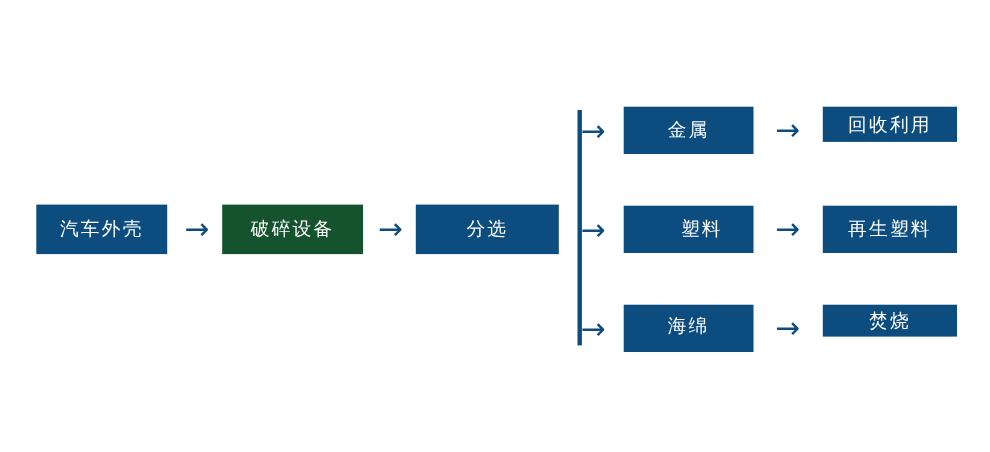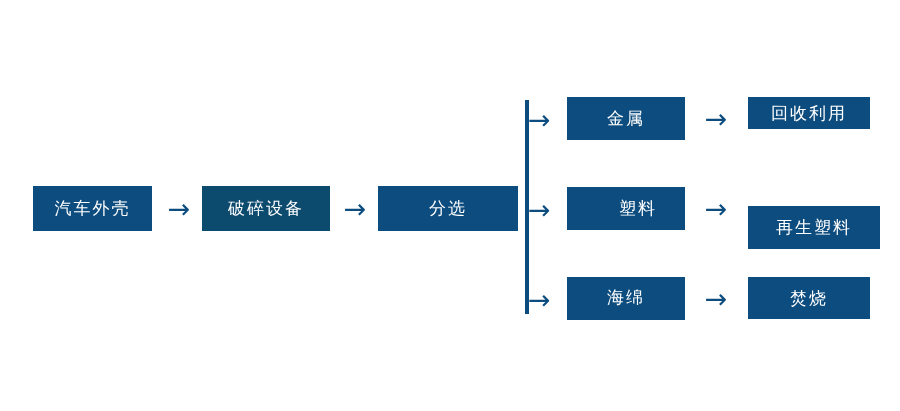--- a/index.html
+++ b/index.html
@@ -25,21 +25,21 @@
     color: #ffffff;
     font-size: 17px;
     letter-spacing: 2px;
     line-height: 1;
     font-weight: 400;
     white-space: nowrap;
     box-sizing: border-box;
     font-family: "Liberation Sans", "DejaVu Sans", sans-serif;
   }
   .node.blue  { background: #0d4c7e; }
-  .node.red   { background: #0c4a6e; }
+  .node.red   { background: #14532d; }
 
   .arrow {
     position: absolute;
     display: flex;
     align-items: center;
     justify-content: center;
     color: #0d4c7e;
     font-size: 27px;
     line-height: 1;
     font-family: "DejaVu Sans", sans-serif;
@@ -68,41 +68,41 @@
 <div id="flow-canvas">
 
   <div class="node blue" style="left:33px; top:186px; width:119px; height:45px;">汽车外壳</div>
 
   <div class="arrow" style="left:160px; top:186px; width:38px; height:45px;">→</div>
 
   <div class="node red" style="left:202px; top:186px; width:128px; height:45px;">破碎设备</div>
 
   <div class="arrow" style="left:336px; top:186px; width:38px; height:45px;">→</div>
 
-  <div class="node blue" style="left:378px; top:186px; width:140px; height:45px;">分选</div>
+  <div class="node blue" style="left:378px; top:186px; width:130px; height:45px;">分选</div>
 
   <div class="vbar" style="left:525px; top:100px; width:4px; height:214px;"></div>
 
   <div class="branch-arrow" style="left:528px; top:103px; width:38px; height:32px;">→</div>
 
   <div class="node blue" style="left:567px; top:97px; width:118px; height:43px;">金属</div>
 
   <div class="arrow" style="left:692px; top:97px; width:48px; height:43px;">→</div>
 
   <div class="node blue" style="left:748px; top:97px; width:122px; height:32px;">回收利用</div>
 
   <div class="branch-arrow" style="left:528px; top:193px; width:38px; height:32px;">→</div>
 
   <div class="node blue" style="left:567px; top:187px; width:118px; height:43px;padding-left:24px;">塑料</div>
 
   <div class="arrow" style="left:692px; top:187px; width:48px; height:43px;">→</div>
 
-  <div class="node blue" style="left:748px; top:187px; width:132px; height:43px;margin-top:19px;">再生塑料</div>
+  <div class="node blue" style="left:748px; top:187px; width:122px; height:43px;">再生塑料</div>
 
   <div class="branch-arrow" style="left:528px; top:283px; width:38px; height:32px;">→</div>
 
   <div class="node blue" style="left:567px; top:277px; width:118px; height:43px;font-family:Liberation Mono, monospace;">海绵</div>
 
   <div class="arrow" style="left:692px; top:277px; width:48px; height:43px;">→</div>
 
-  <div class="node blue" style="left:748px; top:277px; width:122px; height:42px;">焚烧</div>
+  <div class="node blue" style="left:748px; top:277px; width:122px; height:29px;">焚烧</div>
 
 </div>
 
 </body></html>

